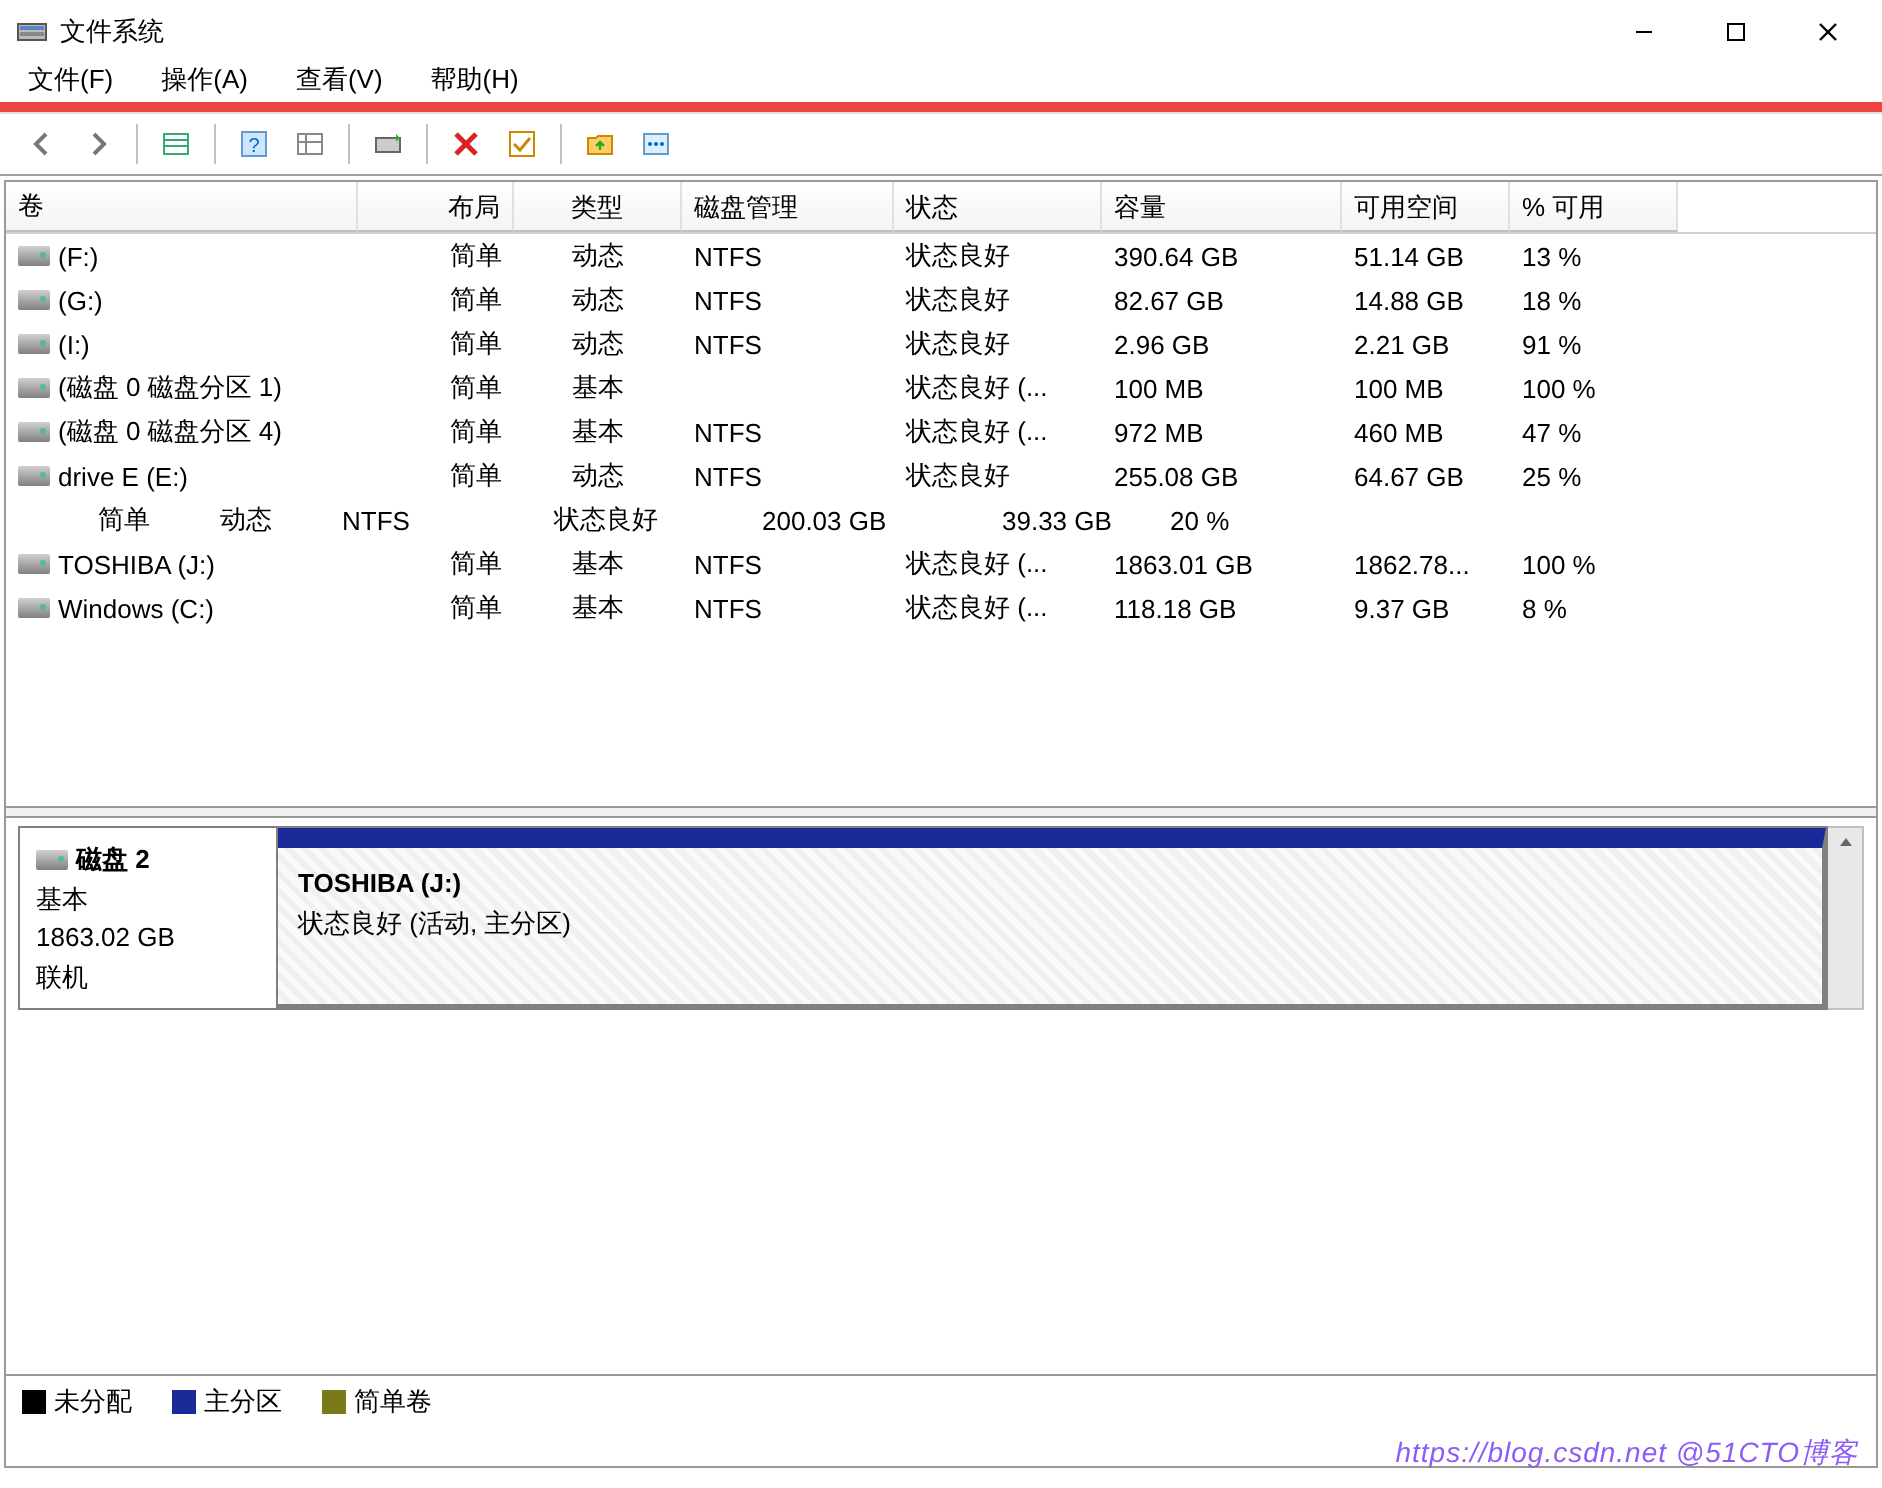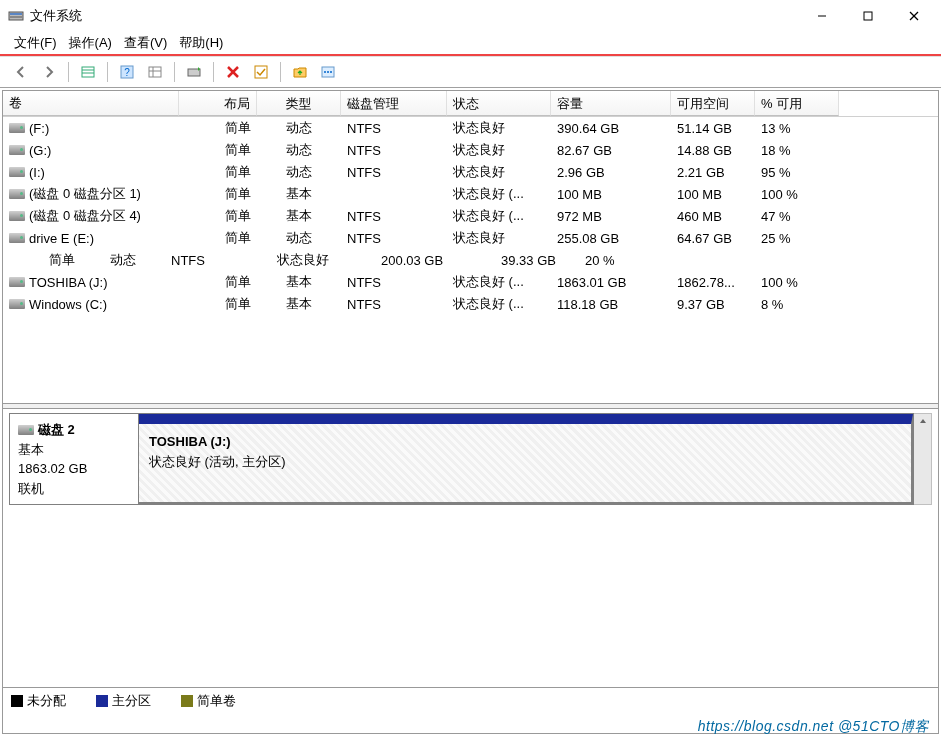--- a/index.html
+++ b/index.html
@@ -25,24 +25,25 @@
     .titlebar .win-controls { display: flex; }
     .titlebar .win-btn {
       width: 46px; height: 30px;
       display: flex; align-items: center; justify-content: center;
       font-family: inherit; font-size: 11px; color: #000;
     }
     
     .menubar {
       height: 24px;
       display: flex;
-      align-items: center;
+      align-items: flex-end;
       padding: 0 8px;
-      font-size: 13px;
-      border-bottom: 2px solid #ef4444;
+      gap: 12px;
+      font-size: 13px;
+      border-bottom: 5px solid #ef4444;
     }
     .menubar .menu-item { padding: 2px 6px; }
     
     .toolbar {
       height: 32px;
       display: flex;
       align-items: center;
       padding: 2px 8px;
       gap: 2px;
       border-top: 1px solid #e0e0e0;
@@ -161,35 +162,35 @@
       display:flex; align-items:flex-start; justify-content:center;
       padding-top:2px;
     }
     
     .legend {
       border-top: 1px solid #999;
       height: 26px;
       display: flex;
       align-items: center;
       padding: 0 8px;
-      gap: 30px;
+      gap: 20px;
       font-size: 13px;
     }
     .legend .swatch {
       width: 12px; height: 12px; display: inline-block;
       margin-right: 4px; vertical-align: middle;
     }
     .sw-black { background: #000; }
     .sw-navy { background: #1a2a99; }
     .sw-olive { background: #7a7a1a; }
     
     .watermark {
       position: absolute;
       right: 12px; bottom: 8px;
-      color: #0369a1;
+      color: #8b5cf6;
       font-size: 14px;
       letter-spacing: 0.5px;
       font-style: italic;
       pointer-events: none;
     }
   </style>
 </head>
 <body>
 
 <div class="titlebar">
@@ -342,21 +343,21 @@
         <div class="cell col-vol">
           <span class="drive-icon"></span>
           <span>(I:)</span>
         </div>
         <div class="cell col-layout">简单</div>
         <div class="cell col-type">动态</div>
         <div class="cell col-fs">NTFS</div>
         <div class="cell col-status">状态良好</div>
         <div class="cell col-cap">2.96 GB</div>
         <div class="cell col-free">2.21 GB</div>
-        <div class="cell col-pct">95 %</div>
+        <div class="cell col-pct">91 %</div>
       </div>
       <div class="vol-row">
         <div class="cell col-vol">
           <span class="drive-icon"></span>
           <span>(磁盘 0 磁盘分区 1)</span>
         </div>
         <div class="cell col-layout">简单</div>
         <div class="cell col-type">基本</div>
         <div class="cell col-fs"></div>
         <div class="cell col-status">状态良好 (...</div>

